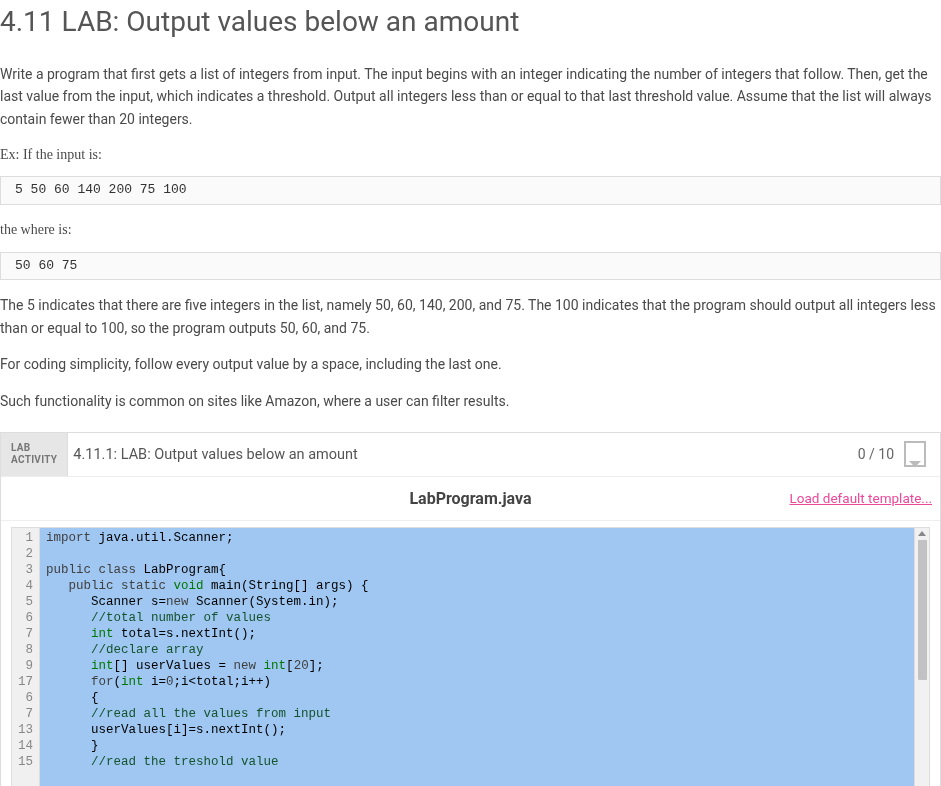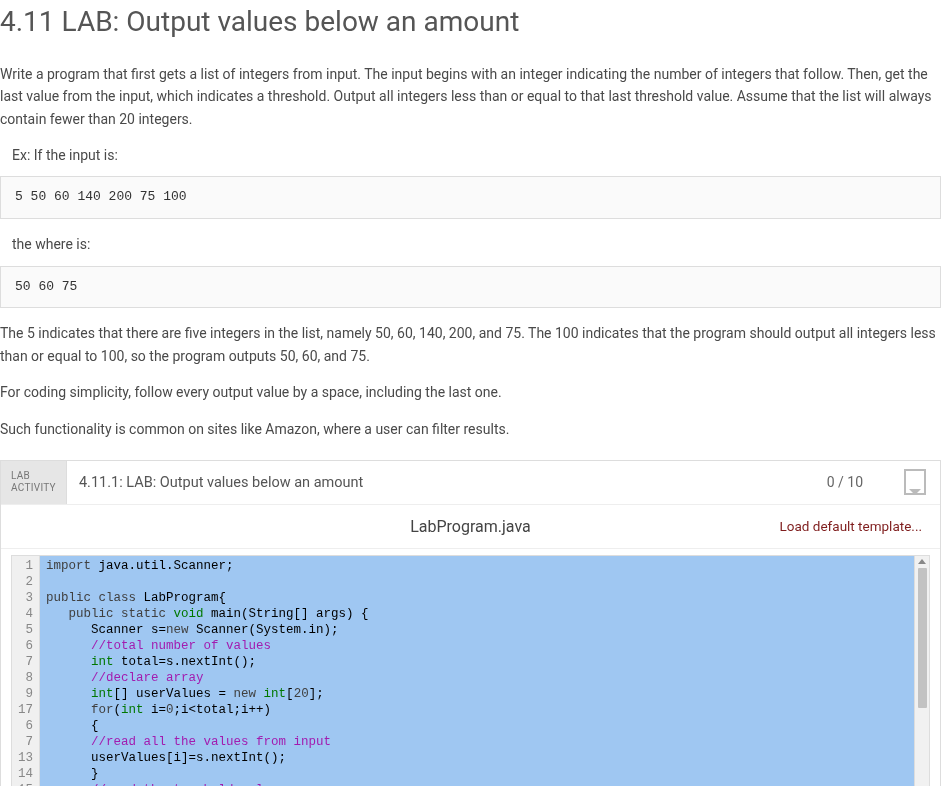--- a/index.html
+++ b/index.html
@@ -14,25 +14,25 @@
     line-height: 1.6;
   }
   .page-title {
     font-size: 28px;
     font-weight: 400;
     color: #555;
     margin: 0 0 18px 0;
     padding: 0;
   }
   .desc { margin: 0 0 14px 0; }
-  .ex-label { margin: 14px 0 10px 12px; }
+  .ex-label { margin: 14px 0 10px 0; font-family: Liberation Serif, serif; }
   .code-block {
     border: 1px solid #ddd;
     background: #fafafa;
-    padding: 10px 14px;
+    padding: 3px 14px;
     font-family: "Courier New", Courier, monospace;
     font-size: 13px;
     color: #333;
     margin: 0 0 14px 0;
     white-space: pre-wrap;
   }
   .lab-panel {
     border: 1px solid #ddd;
     margin-top: 20px;
     background: #fff;
@@ -40,45 +40,44 @@
   .lab-header {
     display: flex;
     align-items: stretch;
     border-bottom: 1px solid #eee;
     height: 44px;
   }
   .lab-badge {
     background: #e6e6e6;
     color: #777;
     font-size: 10px;
-    font-weight: 400;
+    font-weight: 700;
     line-height: 1.2;
     padding: 8px 10px;
     text-align: left;
     border-right: 1px solid #ddd;
     display: flex;
     flex-direction: column;
     justify-content: center;
     letter-spacing: 0.3px;
   }
   .lab-title {
     flex: 1;
     display: flex;
     align-items: center;
-    padding: 0 12px;
+    padding: 0 5px;
     font-size: 14.5px;
     color: #555;
   }
   .lab-score {
     display: flex;
     align-items: center;
     padding: 0 14px;
     color: #666;
     font-size: 14px;
-    gap: 31px;
   }
   .book-icon {
     width: 22px;
     height: 26px;
     border: 2px solid #bbb;
     margin-left: 10px;
     position: relative;
     background: #fff;
   }
   .book-icon::after {
@@ -95,28 +94,29 @@
     display: flex;
     align-items: center;
     justify-content: center;
     position: relative;
     height: 44px;
     border-bottom: 1px solid #eee;
   }
   .file-name {
     font-size: 16px;
     color: #444;
-    font-weight: 400;
+    font-weight: 700;
   }
   .load-template {
     position: absolute;
-    right: 18px;
-    color: #7f1d1d;
+    right: 8px;
+    color: #ec4899;
     font-size: 13.5px;
     cursor: pointer;
+    text-decoration: underline;
   }
   .editor-wrap {
     position: relative;
     margin: 6px 10px 10px 10px;
   }
   .editor {
     display: flex;
     font-family: "Courier New", Courier, monospace;
     font-size: 12.5px;
     line-height: 16px;
@@ -139,21 +139,21 @@
     flex: 1;
     background: #9fc7f2;
     padding: 2px 6px;
     white-space: pre;
     color: #000;
     position: relative;
   }
   .code-line { height: 16px; display: block; }
   .kw-blue { color: #404040; }
   .kw-green { color: #007700; }
-  .kw-comment { color: #a21caf; }
+  .kw-comment { color: #14532d; }
   .kw-num { color: #404040; }
   .scrollbar-v {
     position: absolute;
     right: 0; top: 0; bottom: 0;
     width: 15px;
     background: #f1f1f1;
     border-left: 1px solid #ddd;
   }
   .scrollbar-v .thumb {
     position: absolute;

